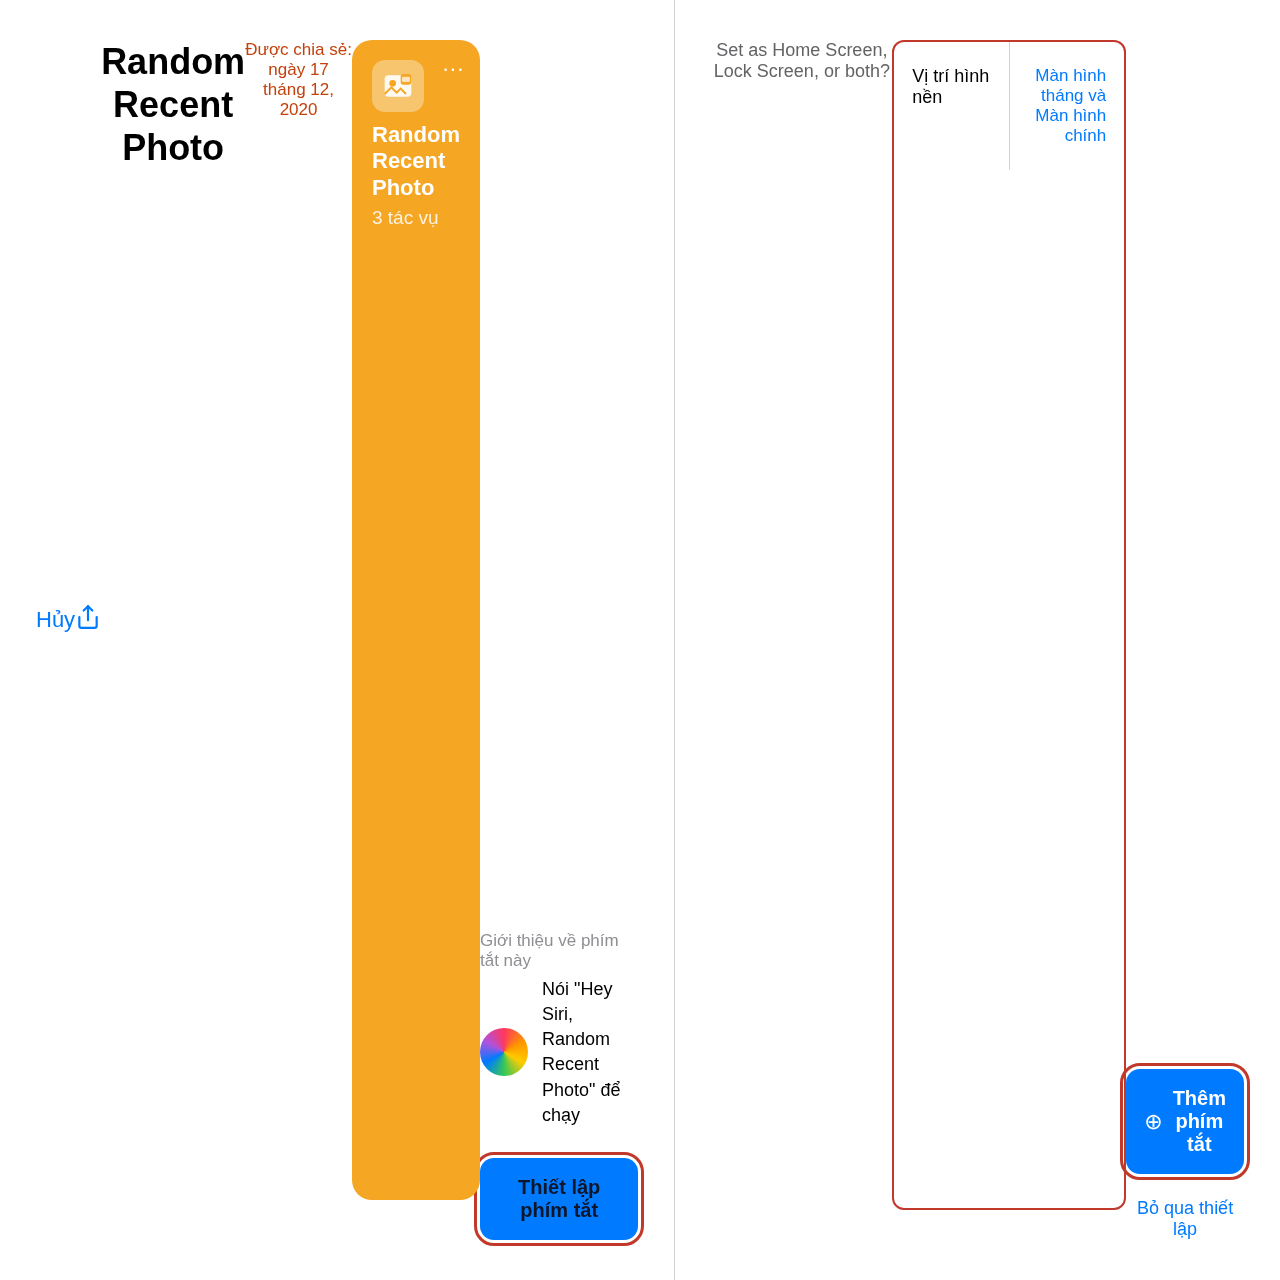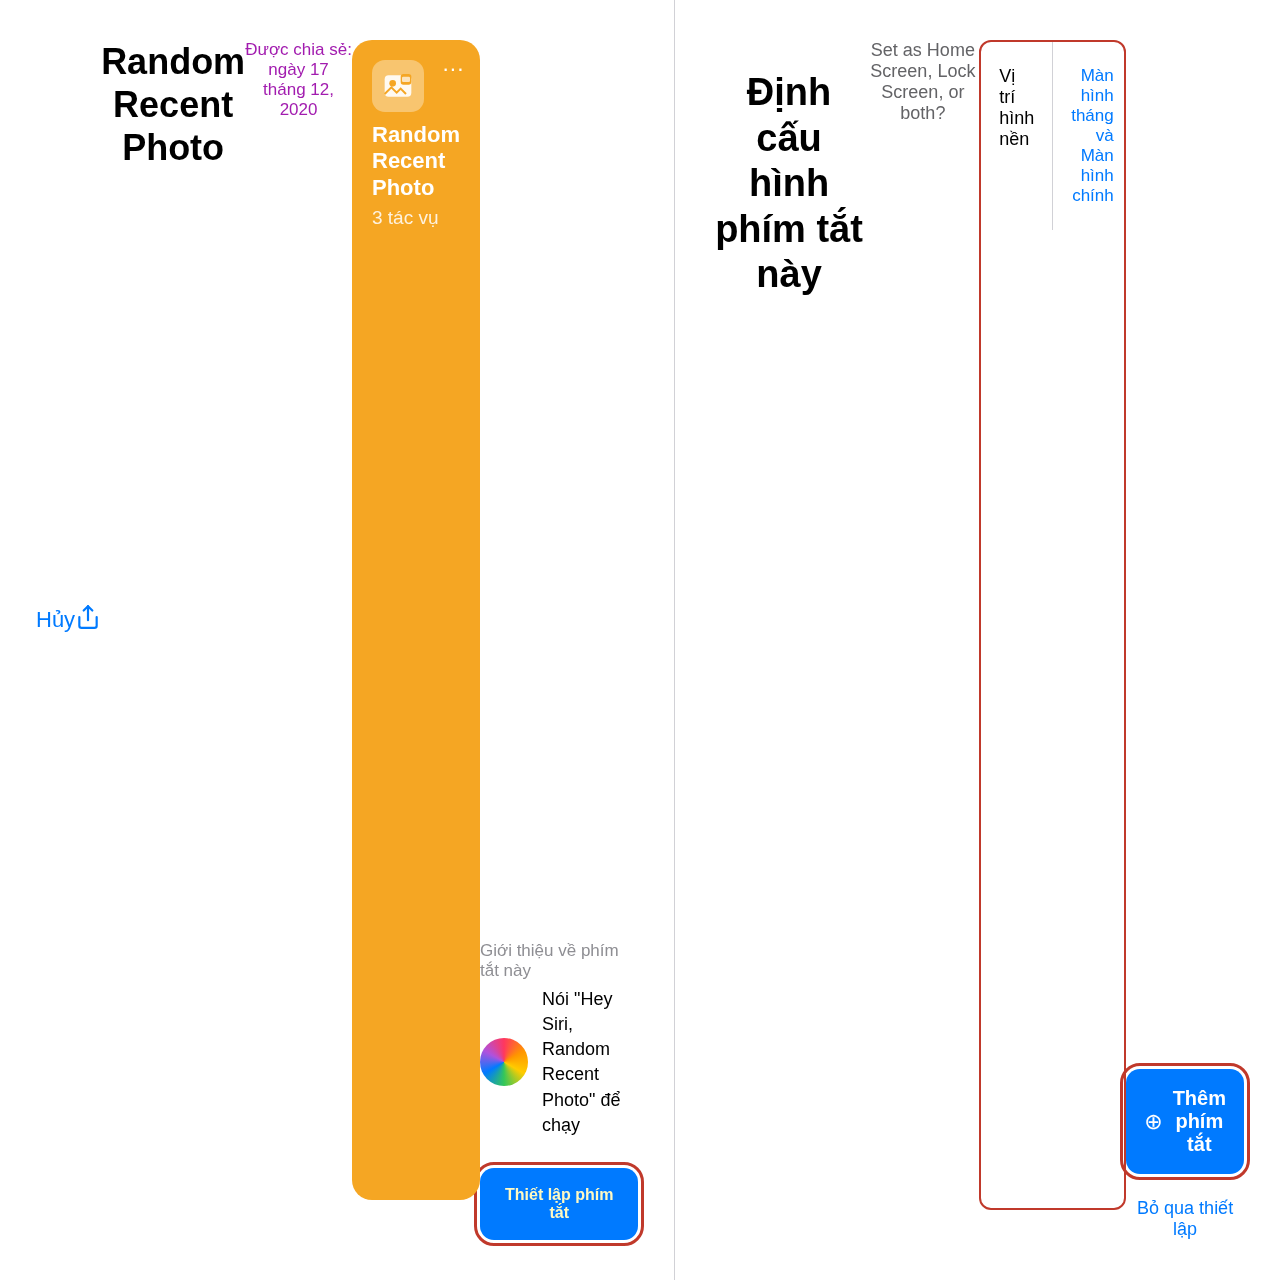--- a/index.html
+++ b/index.html
@@ -44,21 +44,21 @@
     .shortcut-title {
       font-size: 36px;
       font-weight: 700;
       color: #000;
       text-align: center;
       margin-bottom: 10px;
       line-height: 1.2;
     }
     .shortcut-date {
       font-size: 17px;
-      color: #a21caf;
+      color: #c2410c;
       text-align: center;
       margin-bottom: 32px;
     }
     .shortcut-card {
       background: #F5A623;
       border-radius: 20px;
       padding: 20px 20px 18px 20px;
       width: 220px;
       margin: 0 auto 40px auto;
       position: relative;
@@ -121,22 +121,22 @@
     }
     .siri-text {
       font-size: 18px;
       color: #000;
       line-height: 1.4;
     }
     .primary-btn {
       width: 100%;
       padding: 18px;
       background: #007AFF;
-      color: #fef9c3;
-      font-size: 16px;
+      color: #0f172a;
+      font-size: 20px;
       font-weight: 600;
       border: none;
       border-radius: 14px;
       cursor: pointer;
       text-align: center;
       outline: 3px solid #c0392b;
       outline-offset: 3px;
     }
     
     .right-title {
@@ -247,21 +247,20 @@
     <p class="intro-label">Giới thiệu về phím tắt này</p>
     <div class="siri-row">
       <div class="siri-orb"></div>
       <p class="siri-text">Nói "Hey Siri, Random Recent Photo" để chạy</p>
     </div>
     <button class="primary-btn">Thiết lập phím tắt</button>
   </div>
 </div>
 
 <div class="panel panel-right">
-  <h1 class="right-title">Định cấu hình phím tắt này</h1>
   <p class="right-subtitle">Set as Home Screen, Lock Screen, or both?</p>
 
   <div class="wallpaper-table">
     <div class="wallpaper-row">
       <div class="wallpaper-cell">Vị trí hình nền</div>
       <div class="wallpaper-cell">Màn hình tháng và Màn hình chính</div>
     </div>
   </div>
 
   <div class="right-bottom">

